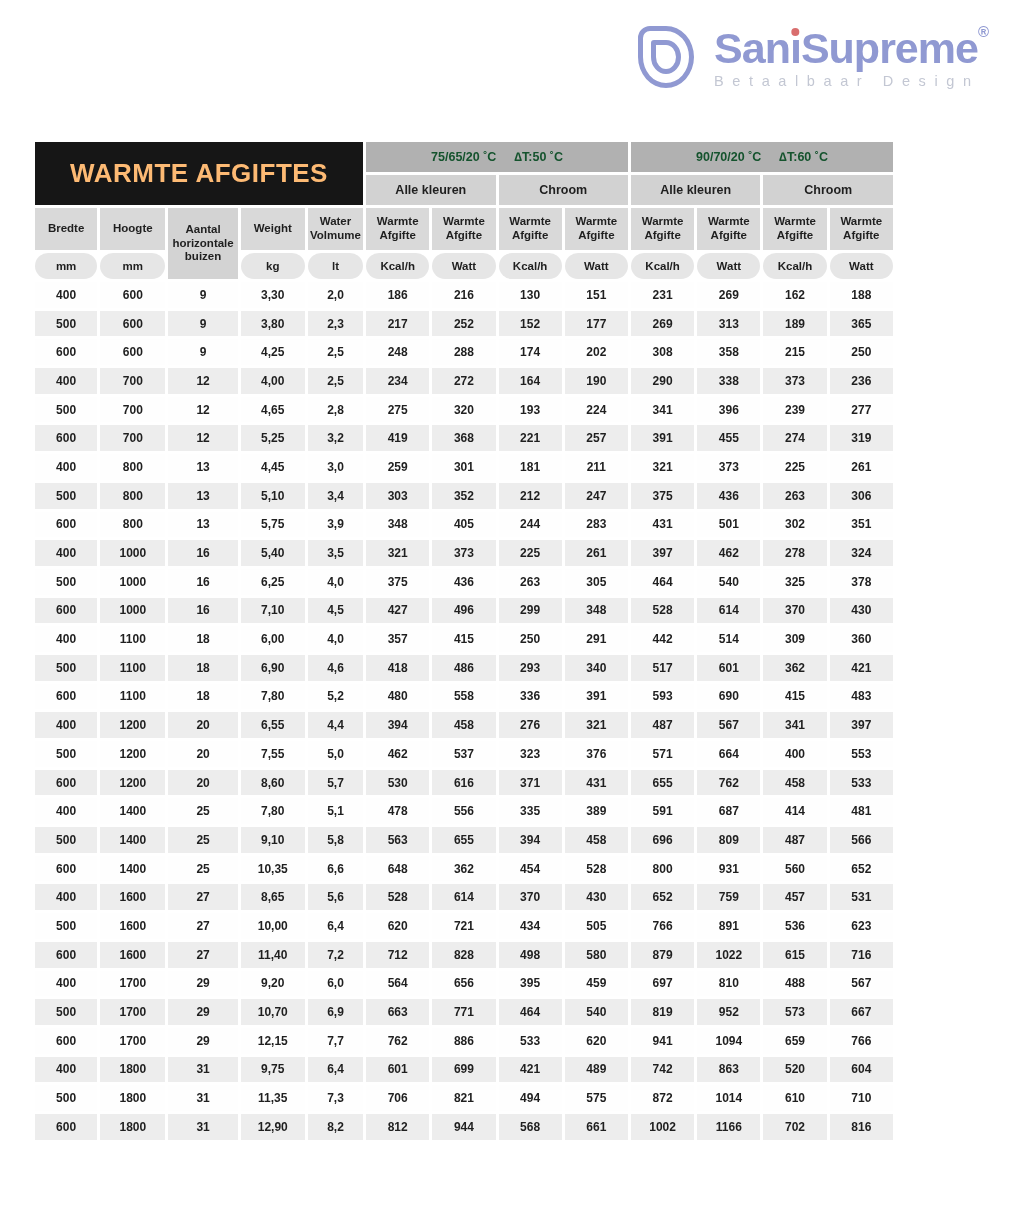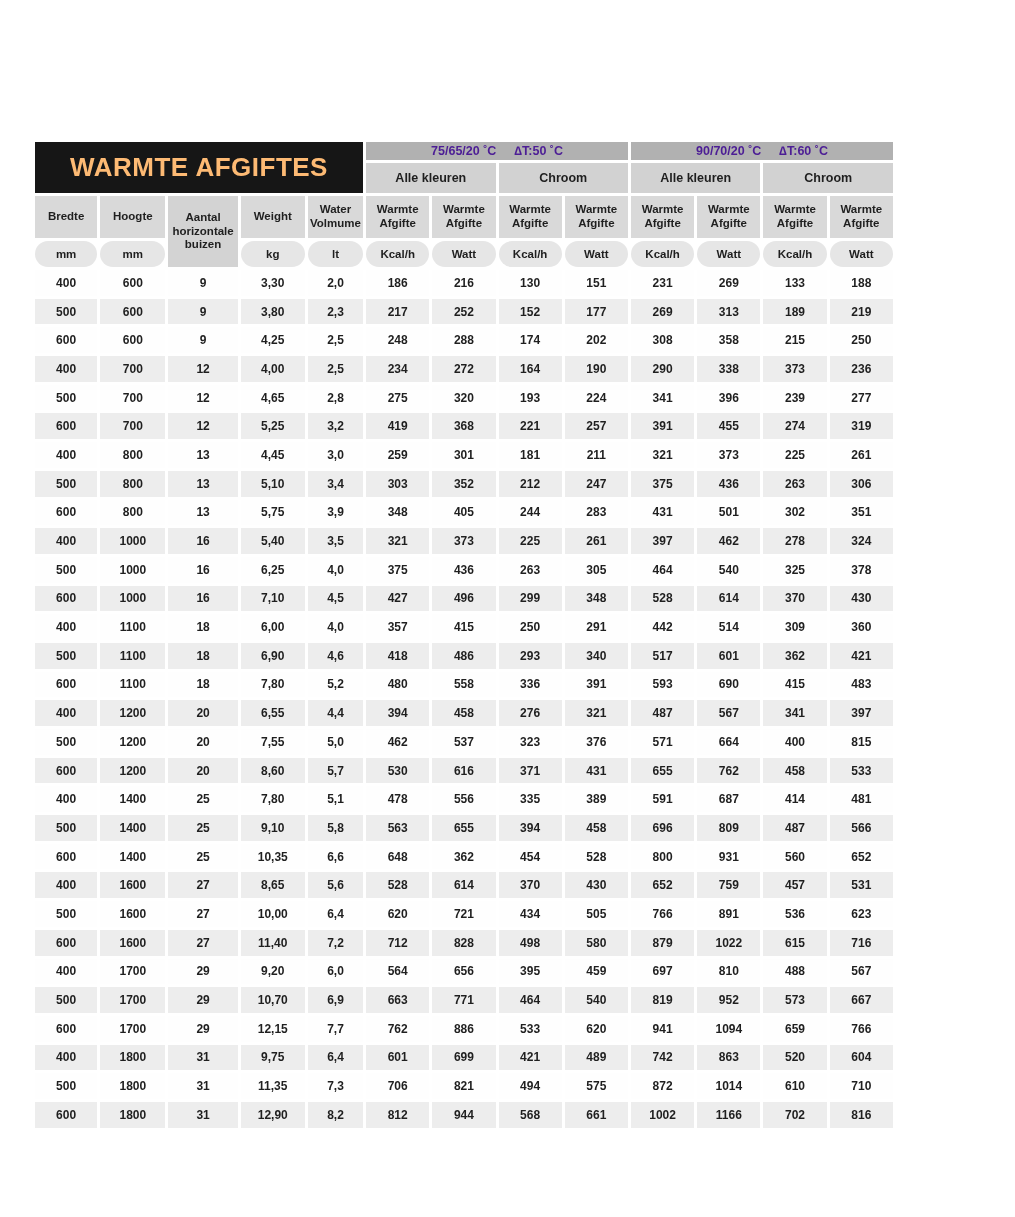--- a/index.html
+++ b/index.html
@@ -56,21 +56,21 @@
   table.heat th,table.heat td{
     padding:0;text-align:center;vertical-align:middle;
     font-weight:bold;
   }
   .title-cell{
     background:var(--header_black,#161616);color:#fdba74;
     font-size:26px;letter-spacing:.5px;margin-top:28px;
   }
   .group-cell{
     background:var(--group_gray,#b1b1b1);
-    font-size:12.5px;height:18px;color:#4c1d95;
+    font-size:12.5px;height:30px;color:#14532d;
   }
   .group-cell .dt{margin-left:18px;}
   .subgroup-cell{
     background:var(--subgroup_gray,#d2d2d2);
     font-size:12.5px;height:30px;margin-left:39px;
   }
   .colhead-cell{
     background:var(--colhead_gray,#d9d9d9);
     font-size:11.5px;line-height:1.18;height:42px;
   }
@@ -85,20 +85,30 @@
   }
   tbody.rows tr:nth-child(even) td{
     background:var(--row_alt_gray,#ededed);
   }
 </style>
 </head>
 <body>
 
 <div class="page">
 
+  <div class="logo">
+    <div class="logo-icon">
+      <div class="outer"></div>
+      <div class="inner"></div>
+    </div>
+    <div class="logo-textblock">
+      <div class="brand-line"><span>San</span><span class="idot">ı</span><span>Supreme</span><span class="brand-reg">®</span></div>
+      <div class="tagline">Betaalbaar Design</div>
+    </div>
+  </div>
 
   <table class="heat">
     <colgroup>
       <col style="width:62px">
         <col style="width:65px">
         <col style="width:69px">
       <col style="width:64px">
         <col style="width:55px">
       <col style="width:63px">
         <col style="width:63px">
@@ -157,37 +167,37 @@
           <td>600</td>
           <td>9</td>
           <td>3,30</td>
           <td>2,0</td>
           <td>186</td>
           <td>216</td>
           <td>130</td>
           <td>151</td>
           <td>231</td>
           <td>269</td>
-          <td>133</td>
+          <td>162</td>
           <td>188</td>
         </tr>
         <tr>
           <td>500</td>
           <td>600</td>
           <td>9</td>
           <td>3,80</td>
           <td>2,3</td>
           <td>217</td>
           <td>252</td>
           <td>152</td>
           <td>177</td>
           <td>269</td>
           <td>313</td>
           <td>189</td>
-          <td>219</td>
+          <td>365</td>
         </tr>
         <tr>
           <td>600</td>
           <td>600</td>
           <td>9</td>
           <td>4,25</td>
           <td>2,5</td>
           <td>248</td>
           <td>288</td>
           <td>174</td>
@@ -398,21 +408,21 @@
           <td>20</td>
           <td>7,55</td>
           <td>5,0</td>
           <td>462</td>
           <td>537</td>
           <td>323</td>
           <td>376</td>
           <td>571</td>
           <td>664</td>
           <td>400</td>
-          <td>815</td>
+          <td>553</td>
         </tr>
         <tr>
           <td>600</td>
           <td>1200</td>
           <td>20</td>
           <td>8,60</td>
           <td>5,7</td>
           <td>530</td>
           <td>616</td>
           <td>371</td>

